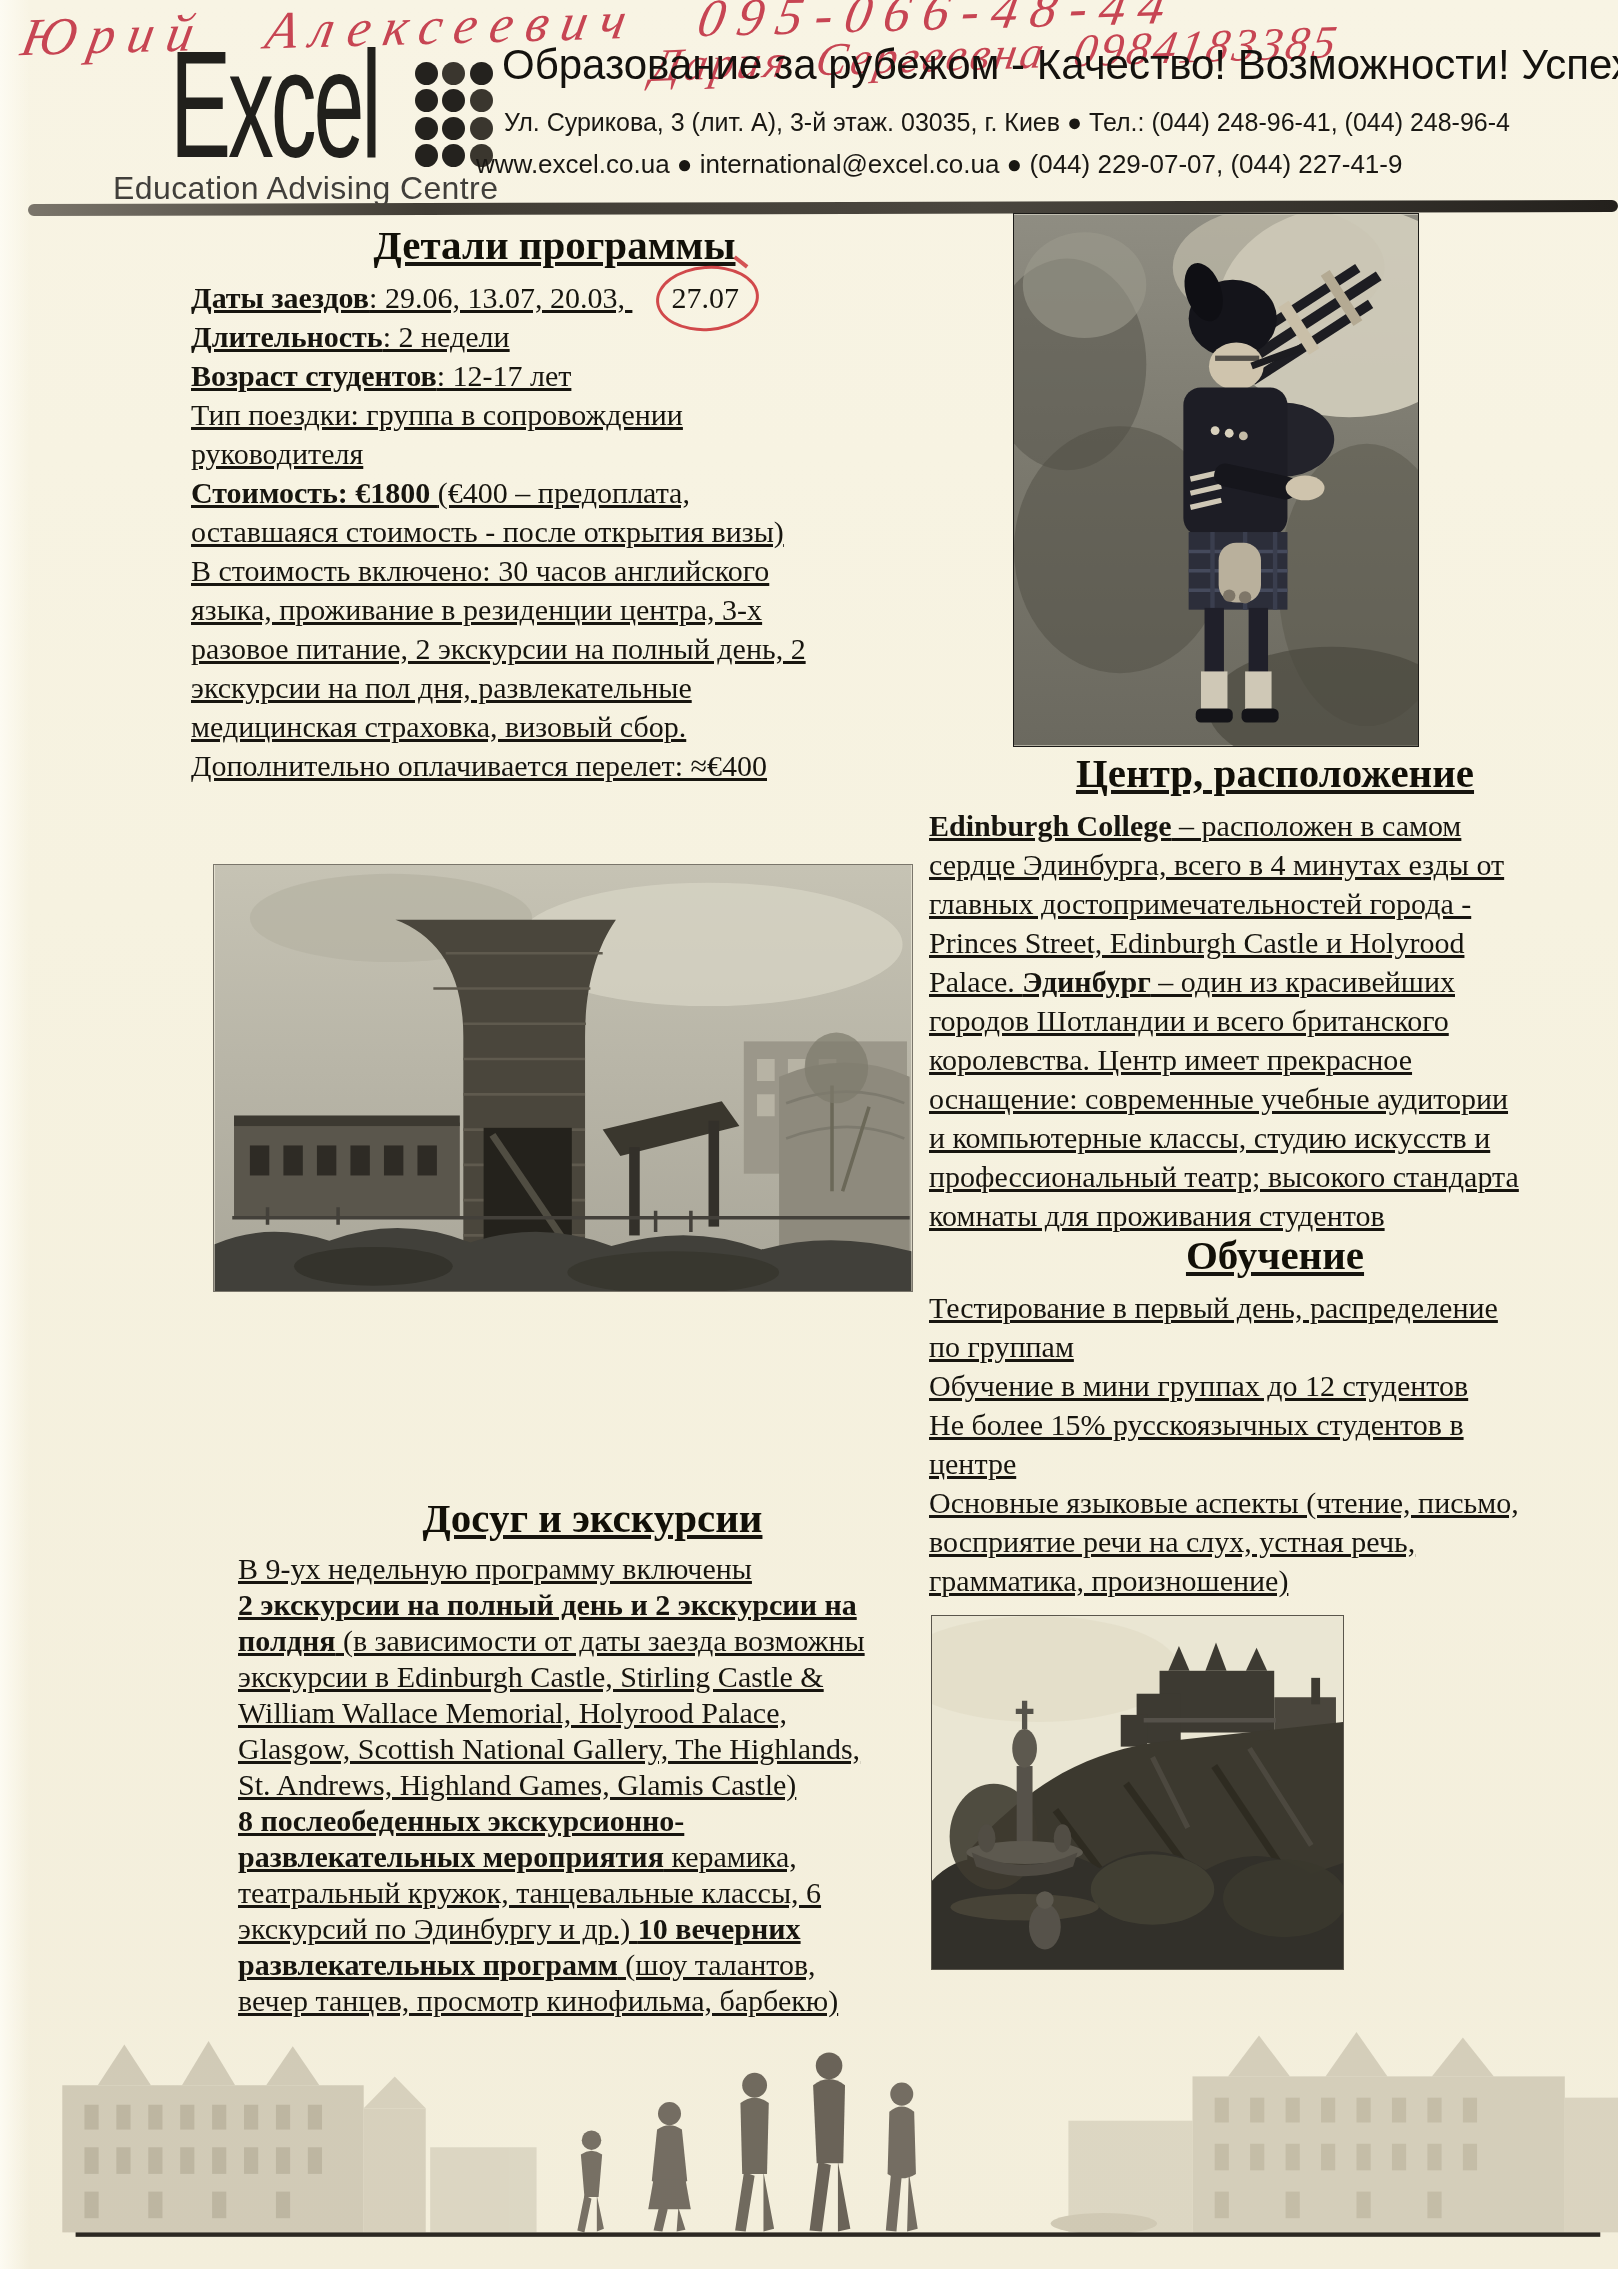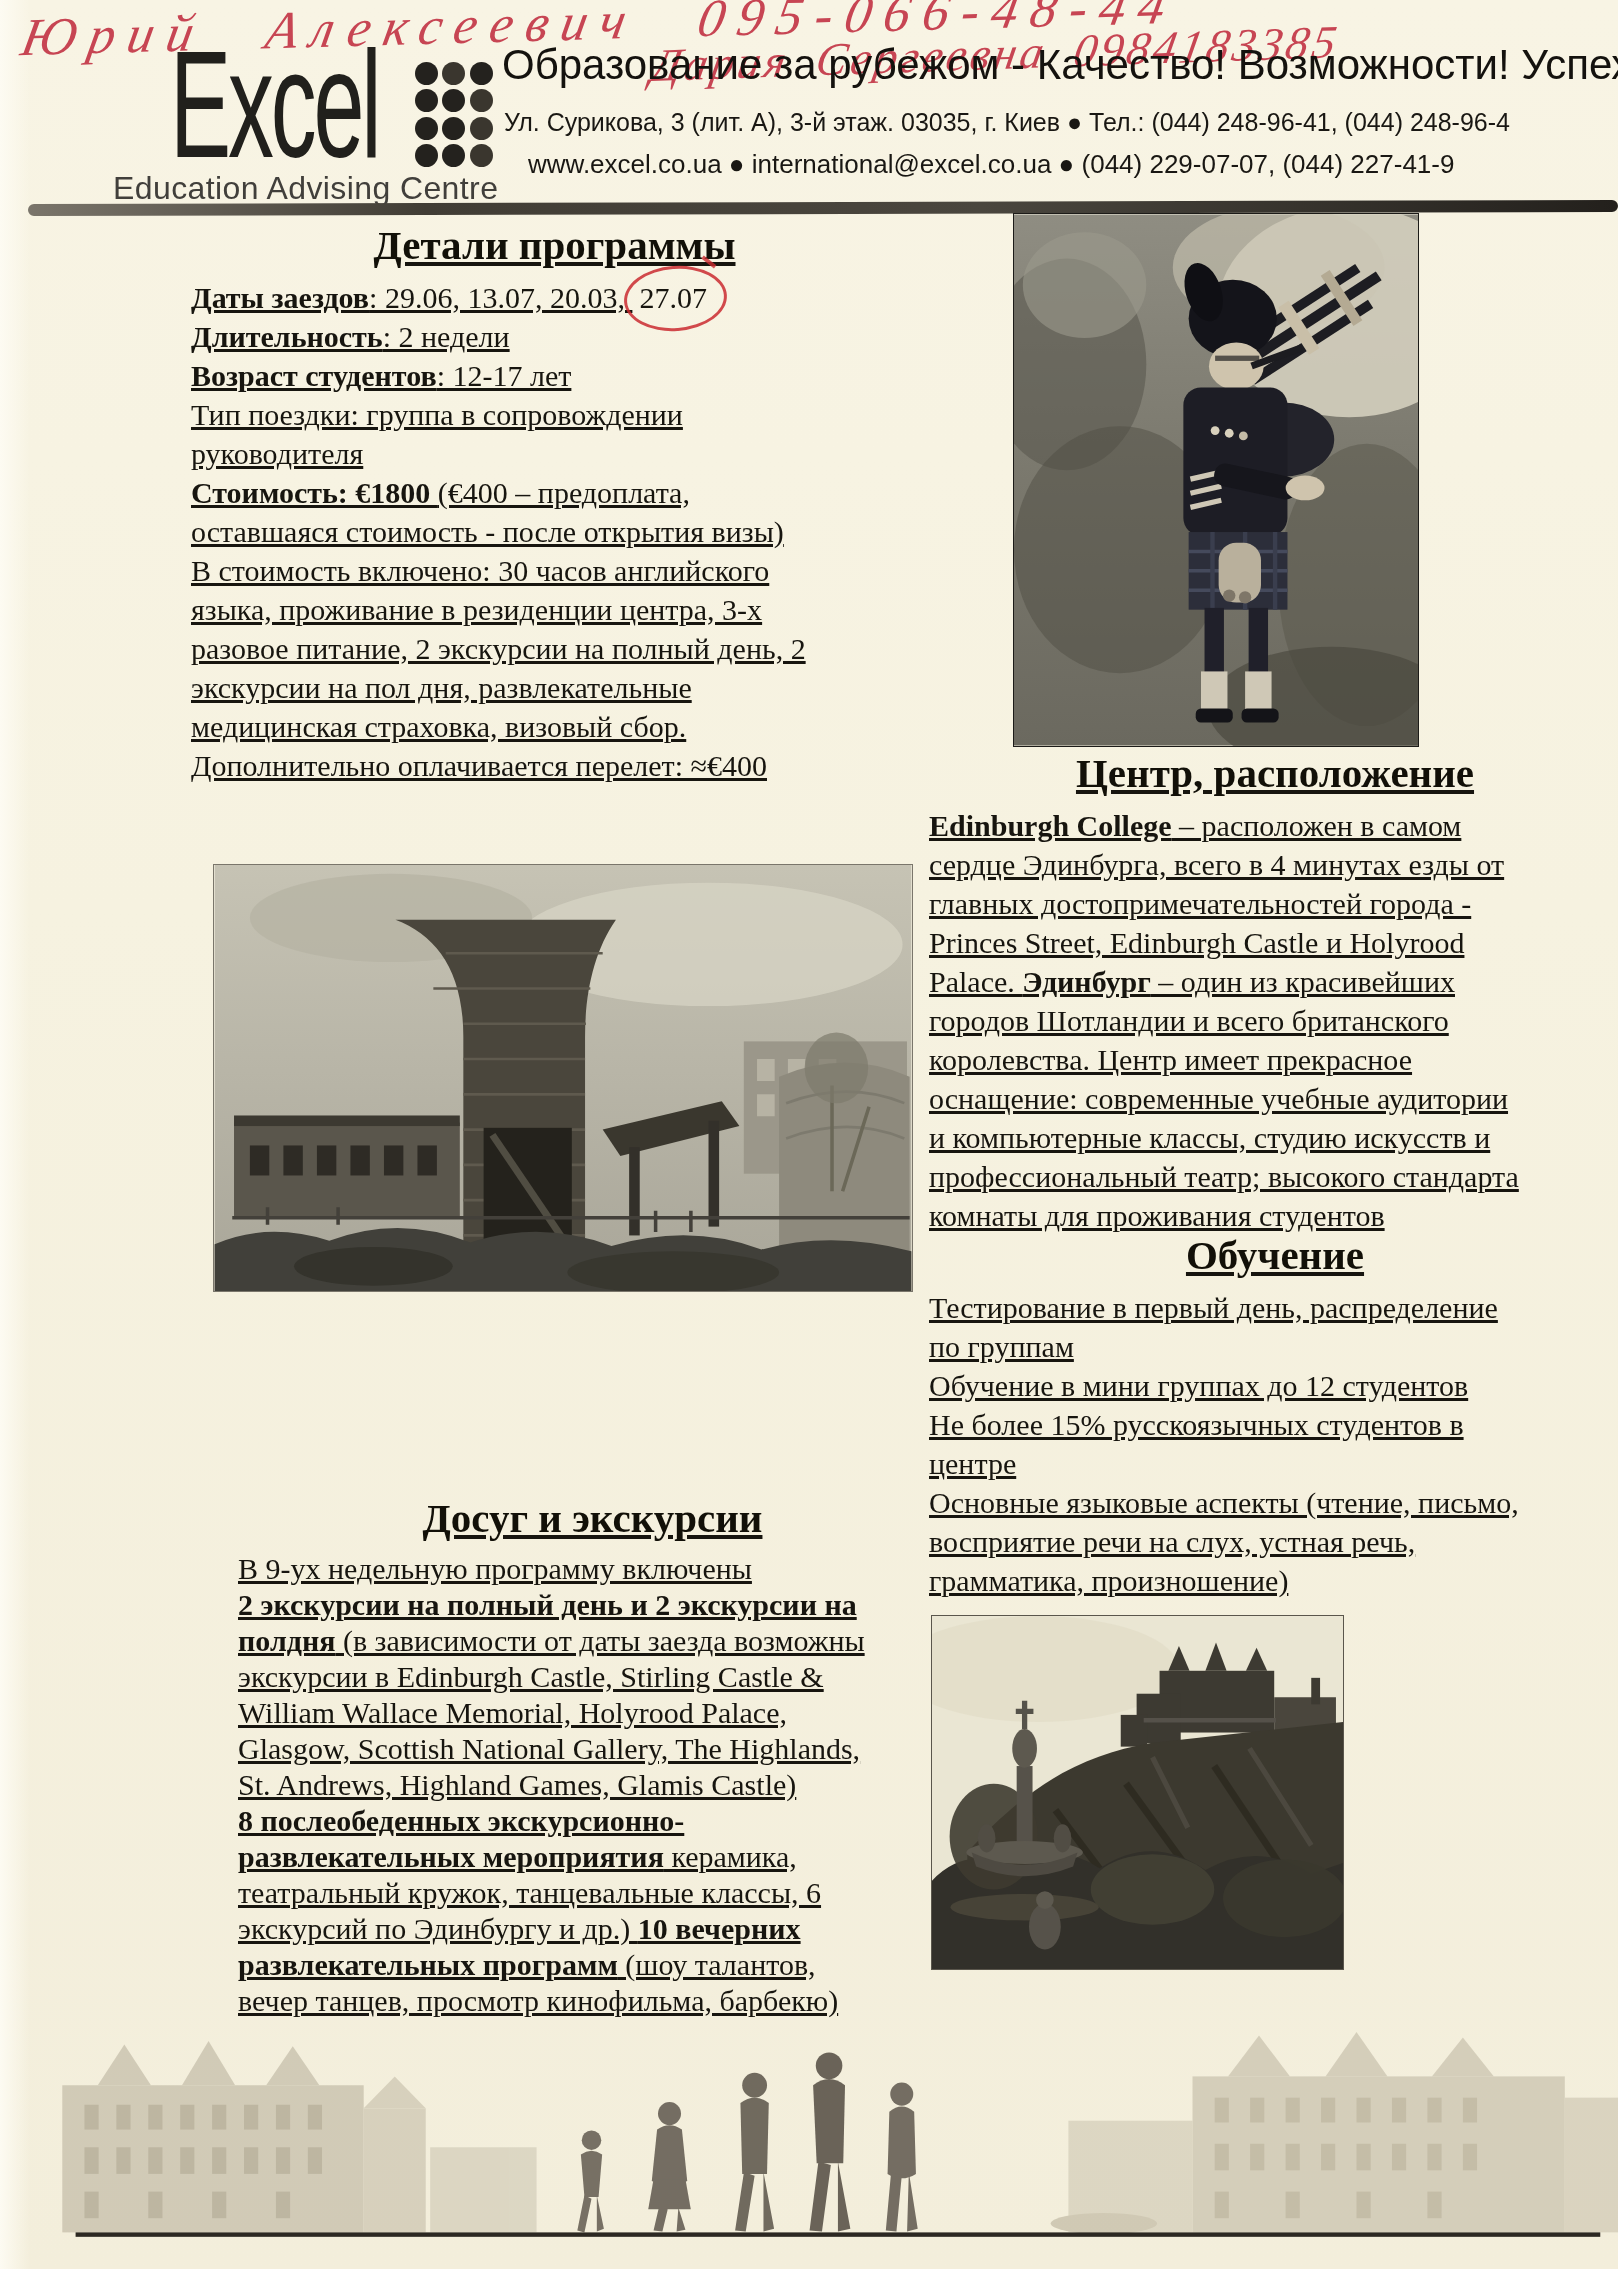--- a/index.html
+++ b/index.html
@@ -26,39 +26,39 @@
   .dots span{width:23px;height:23px;border-radius:50%;background:#24221e;}
   .dots span:nth-child(2),.dots span:nth-child(6),
   .dots span:nth-child(9),.dots span:nth-child(12){background:#3a362e;}
   .logo-sub{position:absolute;left:113px;top:170px;font-family:"Liberation Sans",sans-serif;
     font-size:32px;color:#413f3b;letter-spacing:0.4px;}
   .hdr-tag{position:absolute;left:502px;top:41px;font-family:"Liberation Sans",sans-serif;
     font-size:42px;color:#14120e;white-space:nowrap;}
   .hdr-line{position:absolute;font-family:"Liberation Sans",sans-serif;color:#191713;
     white-space:nowrap;}
   .hdr-l1{left:504px;top:108px;font-size:25px;}
-  .hdr-l2{left:528px;top:149px;font-size:26px;}
+  .hdr-l2{left:476px;top:149px;font-size:26px;}
   
   .scan-band{position:absolute;left:28px;top:202px;width:1590px;height:11.5px;border-radius:6.2px;
     background:linear-gradient(90deg,#7a756b,#413d35 25%,#4a463e 60%,#23201c);
     transform:rotate(-.15deg);}
   
   .section{position:absolute;text-decoration:underline;}
   .sec-title{margin:0 0 8.9px 0;font-weight:bold;font-size:41px;line-height:1.15;
     text-align:center;color:#121008;}
   .tline{white-space:nowrap;font-size:30px;}
   .lh44 .tline{line-height:39px;}
   .lh41 .tline{line-height:36px;}
   .b{font-weight:bold;}
   .sec-details{left:191px;top:222px;width:727px;}
   .sec-center{left:929px;top:750px;width:692px;}
   .sec-study{left:929px;top:1232px;width:692px;}
   .sec-leisure{left:213px;top:1495px;width:709px;margin-left:25px;}
   
-  .circled{position:relative;display:inline-block;padding:0 7px;}
+  .circled{position:relative;display:inline-block;padding:0 7px;margin-left:32px;}
   .circled::before{content:"";position:absolute;left:-8.9px;right:-12.4px;top:-12.4px;bottom:-14px;
     border:3.5px solid rgba(202,42,48,.85);border-radius:50%;transform:rotate(-4deg);}
   .circled::after{content:"";position:absolute;right:-3.5px;top:-17.7px;width:16px;height:3.5px;
     background:rgba(202,42,48,.8);transform:rotate(38deg);}
   
   .photo{position:absolute;margin:0;padding:0;}
   .photo svg{display:block;width:100%;height:100%;}
   .photo-bagpiper{left:1013px;top:213px;width:406px;height:534px;border:1.8px solid #1c1b18;
     box-sizing:border-box;}
   .photo-college{left:213px;top:864px;width:700px;height:428px;border:0.9px solid #7a766b;

